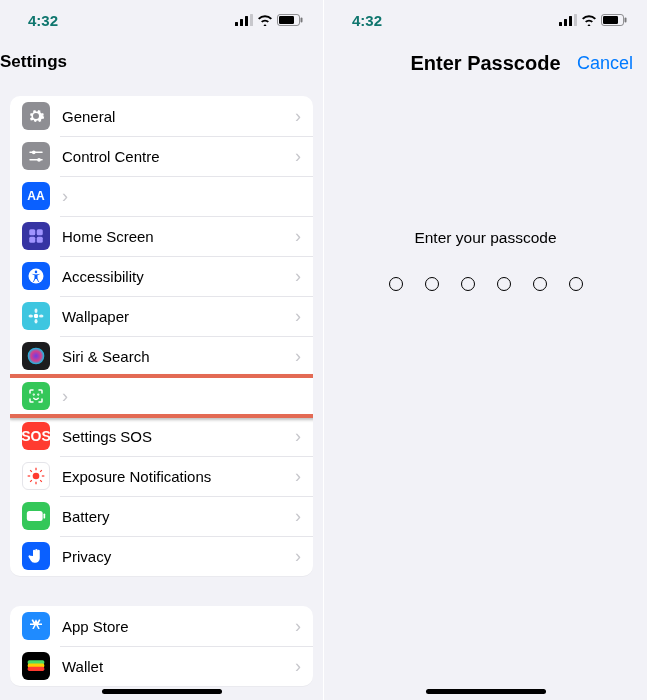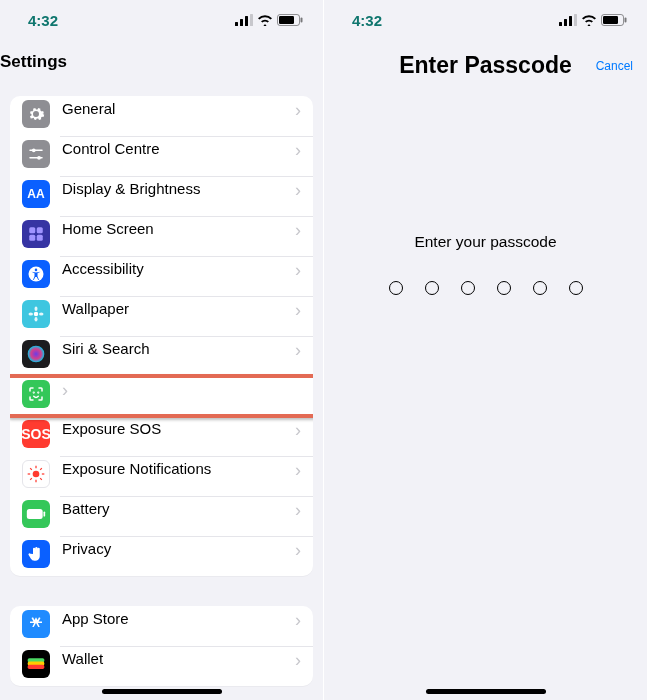--- a/index.html
+++ b/index.html
@@ -48,20 +48,21 @@
   }
   .list-group {
     background: #fff;
     border-radius: 10px;
     overflow: hidden;
     margin-bottom: 30px;
     box-shadow: 0 1px 0 rgba(0,0,0,0.03);
   }
   .row {
     display: flex;
+    align-items: center;
     min-height: 40px;
     padding: 4px 12px 4px 12px;
     position: relative;
     cursor: pointer;
   }
   .row + .row::before {
     content: "";
     position: absolute;
     left: 50px; right: 0; top: 0;
     height: 1px;
@@ -107,28 +108,28 @@
   
   .pass-header {
     display: flex;
     align-items: center;
     justify-content: center;
     position: relative;
     padding: 12px 0 14px 0;
   }
   .pass-title {
     font-weight: 600;
-    font-size: 23px;
+    font-size: 20px;
     color: #000;
   }
   .pass-cancel {
     position: absolute;
     right: 14px;
     color: #007aff;
-    font-size: 12px;
+    font-size: 18px;
     cursor: pointer;
   }
   .pass-body {
     text-align: center;
     padding-top: 140px;
   }
   .pass-prompt {
     font-size: 15.5px;
     color: #000;
     margin-bottom: 30px;
@@ -204,21 +205,20 @@
               <circle cx="16" cy="17" r="2.5"></circle>
             </svg>
           </span>
           <span class="label">Control Centre</span>
           <span class="chev">›</span>
         </div>
         <div class="row">
           <span class="icon" style="background: rgb(10, 96, 255);">
             <span style="color:#fff;font-size:12px;font-weight:700">AA</span>
           </span>
-          <span class="label">Display &amp; Brightness</span>
           <span class="chev">›</span>
         </div>
         <div class="row">
           <span class="icon" style="background: rgb(54, 52, 163);">
             <svg width="18" height="18" viewBox="0 0 24 24" fill="#a094ff">
               <rect x="3" y="3" width="8" height="8" rx="2"></rect>
               <rect x="13" y="3" width="8" height="8" rx="2"></rect>
               <rect x="3" y="13" width="8" height="8" rx="2"></rect>
               <rect x="13" y="13" width="8" height="8" rx="2"></rect>
             </svg>
@@ -277,21 +277,21 @@
               <path d="M9 15c1 1 2 1.5 3 1.5s2-.5 3-1.5"></path>
             </svg>
           </span>
           <span class="chev">›</span>
           <span class="highlight-box"></span>
         </div>
         <div class="row">
           <span class="icon" style="background: rgb(255, 59, 48);">
             <span style="color:#fff;font-size:14px;font-weight:800">SOS</span>
           </span>
-          <span class="label">Exposure SOS</span>
+          <span class="label">Settings SOS</span>
           <span class="chev">›</span>
         </div>
         <div class="row">
           <span class="icon" style="background: rgb(255, 255, 255); border: 1px solid rgb(229, 229, 234);">
             <svg width="20" height="20" viewBox="0 0 24 24">
               <circle cx="12" cy="12" r="4" fill="#ff3b30"></circle>
               <g stroke="#ff3b30" stroke-width="1.5">
                 <line x1="12" y1="2" x2="12" y2="5"></line>
                 <line x1="12" y1="19" x2="12" y2="22"></line>
                 <line x1="2" y1="12" x2="5" y2="12"></line>

